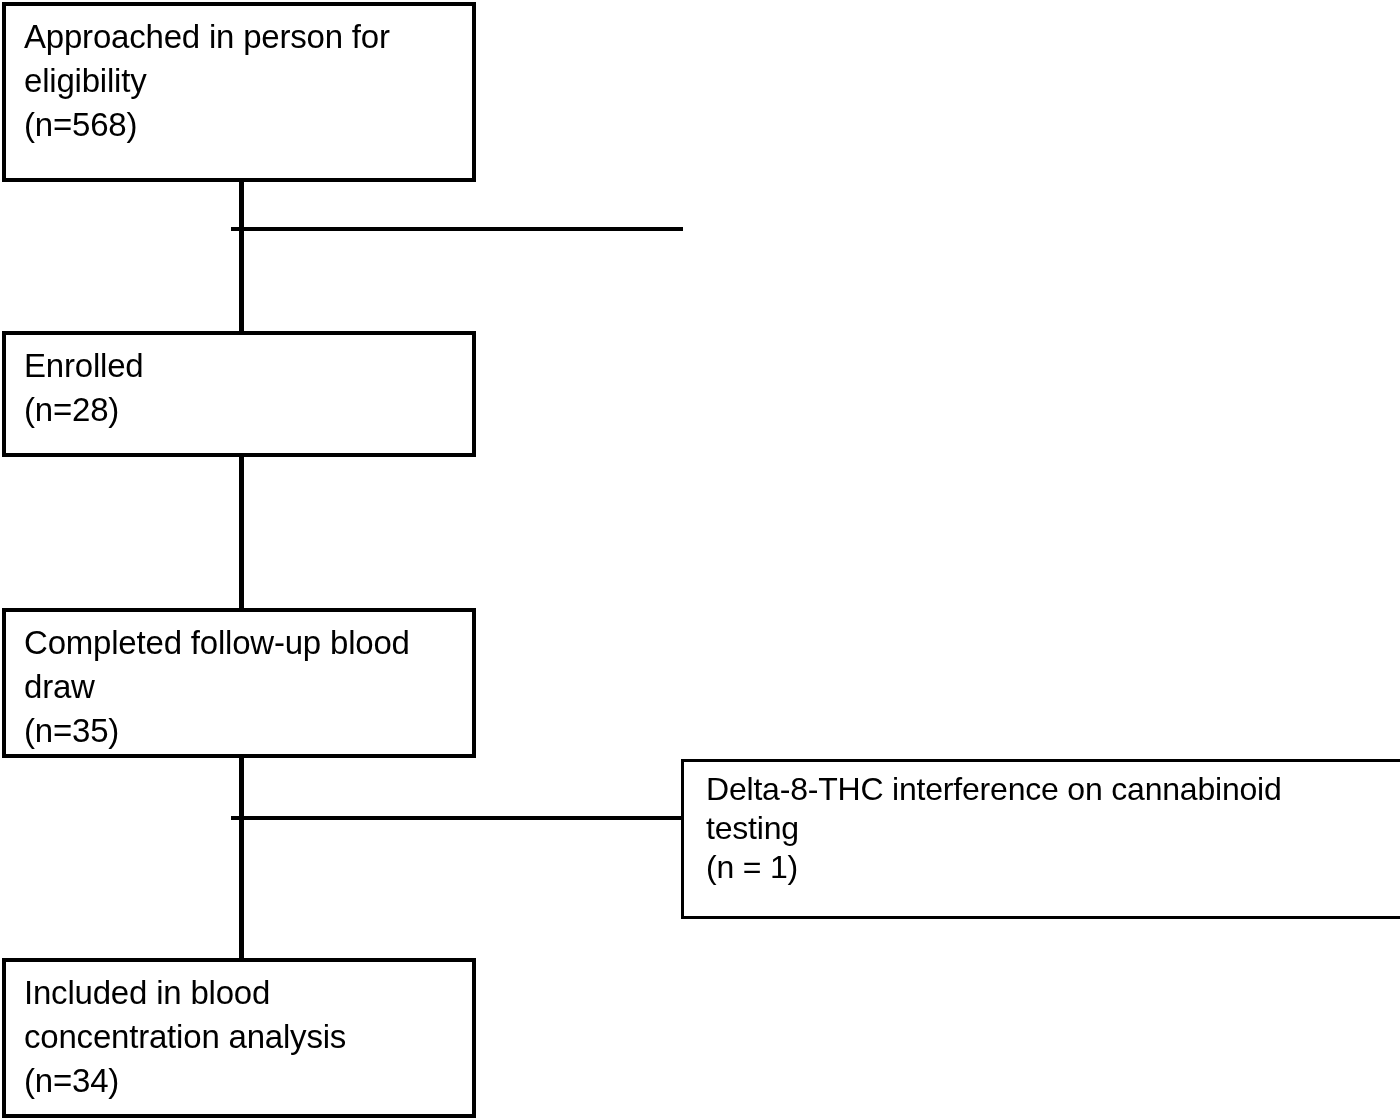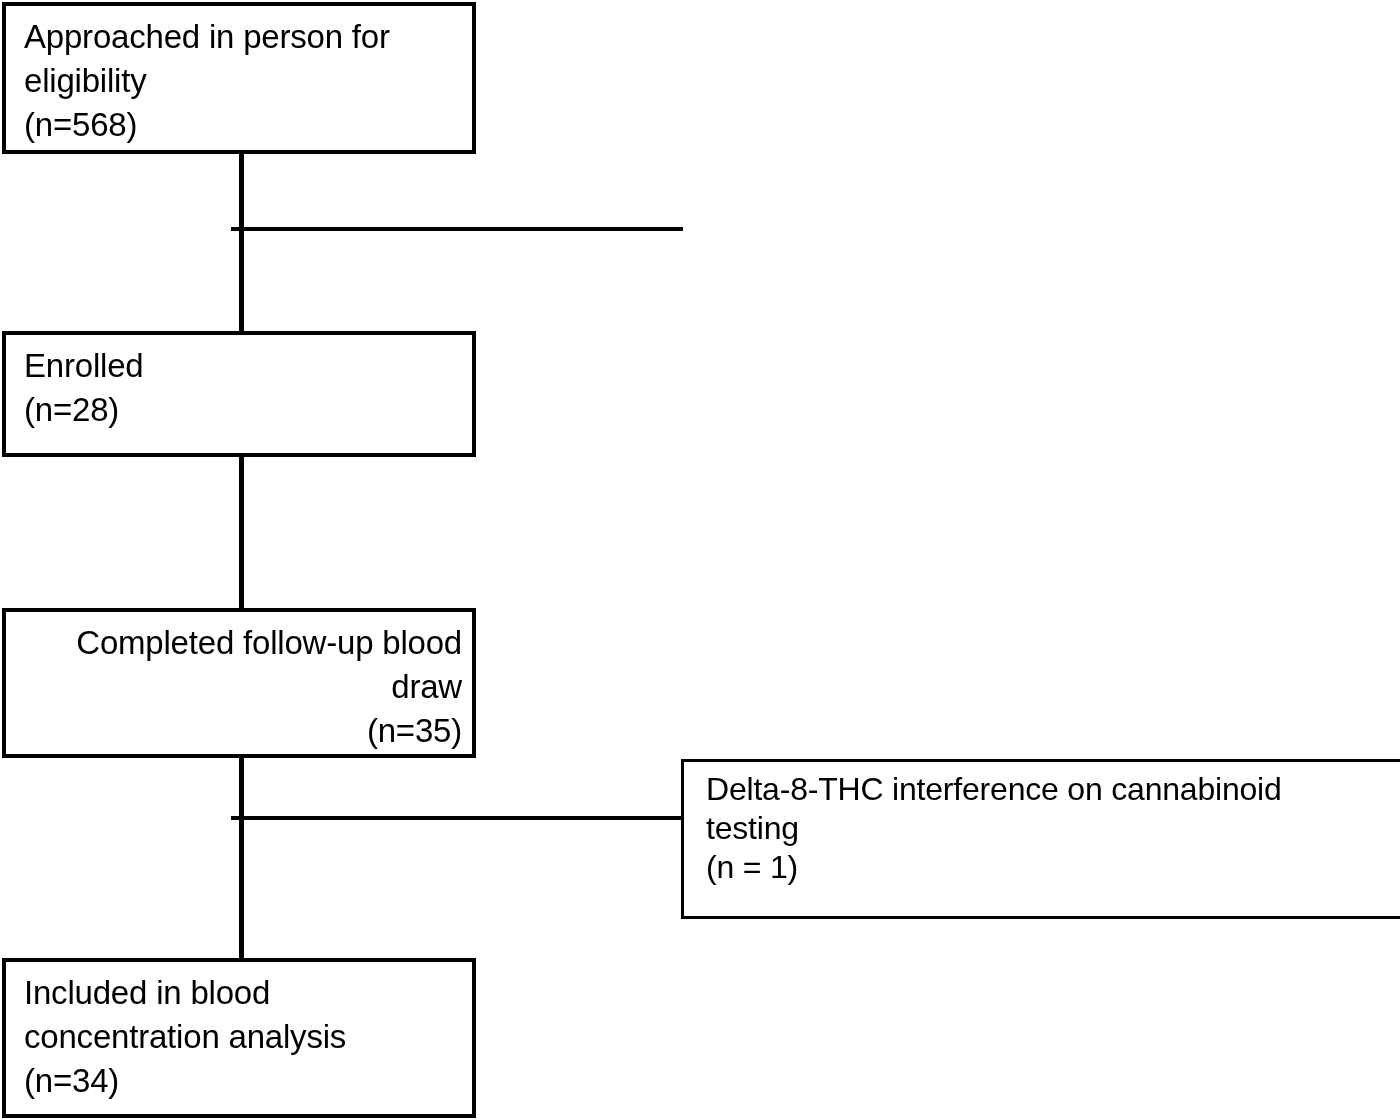--- a/index.html
+++ b/index.html
@@ -66,32 +66,32 @@
   <div class="spine" style="left:239px; top:152px; width:5px; height:181px;"></div>
 
   <div class="spine" style="left:239px; top:455px; width:5px; height:155px;"></div>
 
   <div class="spine" style="left:239px; top:756px; width:5px; height:204px;"></div>
 
   <div class="branch-h" style="left:231px; top:227px; width:452px; height:4px;"></div>
 
   <div class="branch-h" style="left:231px; top:816px; width:452px; height:4px;"></div>
 
-  <div class="node" style="left:2px; top:2px; width:474px; height:152px;">
+  <div class="node" style="left:2px; top:2px; width:474px; height:180px;">
     <div class="node-text">Approached in person for
 eligibility
 (n=568)</div>
   </div>
 
   <div class="node" style="left:2px; top:331px; width:474px; height:126px;">
     <div class="node-text">Enrolled
 (n=28)</div>
   </div>
 
-  <div class="node" style="left:2px; top:608px; width:474px; height:150px;text-align:right;">
+  <div class="node" style="left:2px; top:608px; width:474px; height:150px;">
     <div class="node-text">Completed follow-up blood
 draw
 (n=35)</div>
   </div>
 
   <div class="node" style="left:2px; top:958px; width:474px; height:160px;">
     <div class="node-text">Included in blood
 concentration analysis
 (n=34)</div>
   </div>

